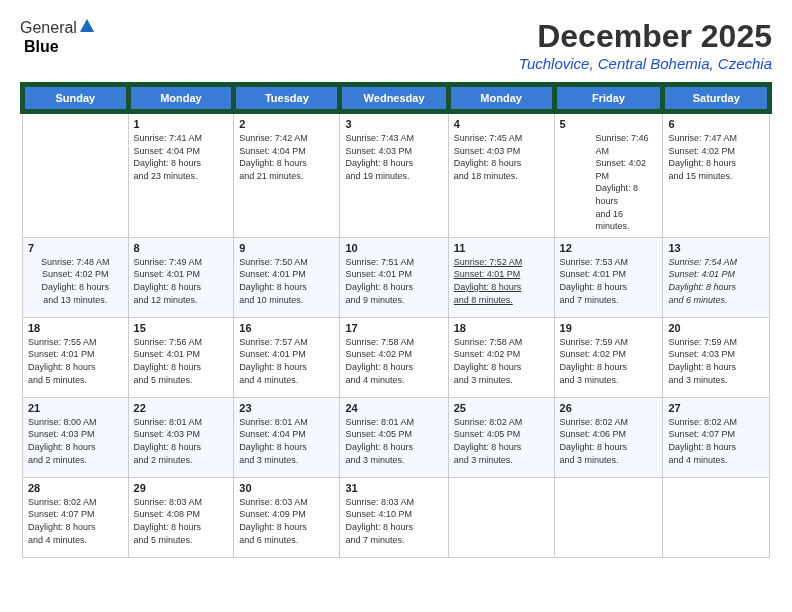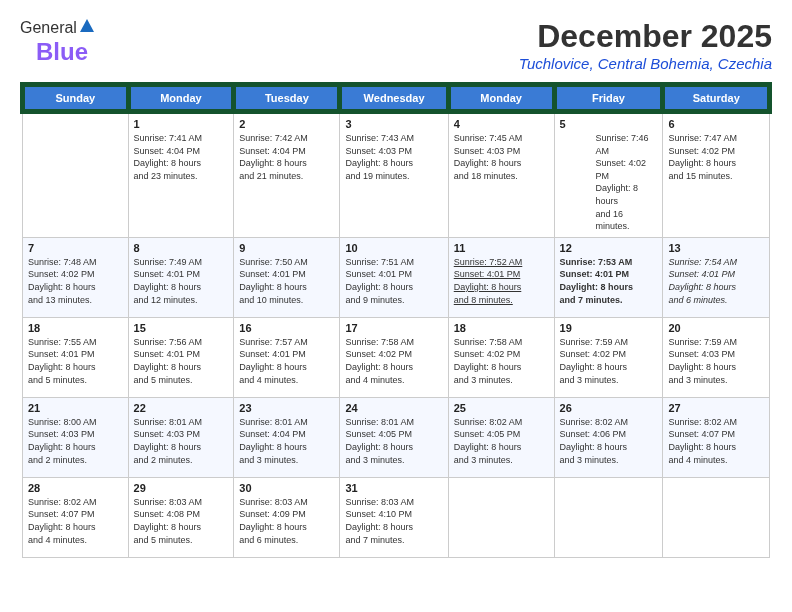--- a/index.html
+++ b/index.html
@@ -93,21 +93,21 @@
   <div class="header">
     <div class="logo">
       <div class="logo-wrapper">
         <span class="logo-general">General</span>
         <span style="display:inline-block; margin-left:2px;">
           <svg width="16" height="16" viewBox="0 0 16 16">
             <polygon points="8,1 15,14 1,14" fill="#1a6abf"></polygon>
           </svg>
         </span>
       </div>
-      <span class="logo-blue" style="font-size:24px;font-weight:bold;color:#8b5cf6;margin-left:16px;">Blue</span>
+      <span class="logo-blue" style="font-size:16px;font-weight:bold;color:#000000;margin-left:4px;">Blue</span>
     </div>
     <div class="title-block">
       <div class="title-month">December 2025</div>
       <div class="title-location">Tuchlovice, Central Bohemia, Czechia</div>
     </div>
   </div>
 
   <table>
     <thead>
       <tr>
@@ -162,21 +162,21 @@
             <div class="day-num">6</div>
             <div class="day-info" style="white-space: pre-line;">Sunrise: 7:47 AM
 Sunset: 4:02 PM
 Daylight: 8 hours
 and 15 minutes.</div>
           </td>
         </tr>
         <tr>
           <td>
             <div class="day-num">7</div>
-            <div class="day-info" style="white-space: pre-line;">Sunrise: 7:48 AM
+            <div class="day-info" style="white-space: pre-line; text-align: center;">Sunrise: 7:48 AM
 Sunset: 4:02 PM
 Daylight: 8 hours
 and 13 minutes.</div>
           </td>
           <td>
             <div class="day-num">8</div>
             <div class="day-info" style="white-space: pre-line;">Sunrise: 7:49 AM
 Sunset: 4:01 PM
 Daylight: 8 hours
 and 12 minutes.</div>
@@ -197,21 +197,21 @@
           </td>
           <td>
             <div class="day-num">11</div>
             <div class="day-info" style="white-space: pre-line; text-decoration: underline;">Sunrise: 7:52 AM
 Sunset: 4:01 PM
 Daylight: 8 hours
 and 8 minutes.</div>
           </td>
           <td>
             <div class="day-num">12</div>
-            <div class="day-info" style="white-space: pre-line; font-weight: bold;">Sunrise: 7:53 AM
+            <div class="day-info" style="white-space: pre-line;">Sunrise: 7:53 AM
 Sunset: 4:01 PM
 Daylight: 8 hours
 and 7 minutes.</div>
           </td>
           <td>
             <div class="day-num">13</div>
             <div class="day-info" style="white-space: pre-line; font-style: italic;">Sunrise: 7:54 AM
 Sunset: 4:01 PM
 Daylight: 8 hours
 and 6 minutes.</div>

